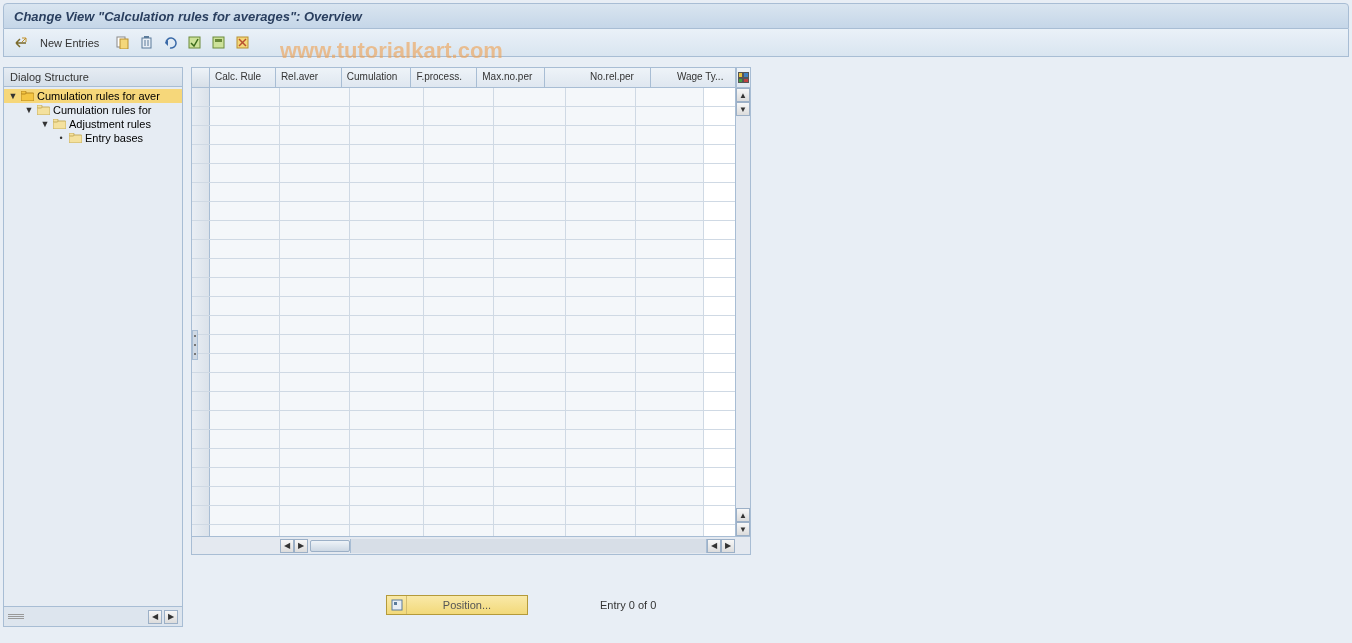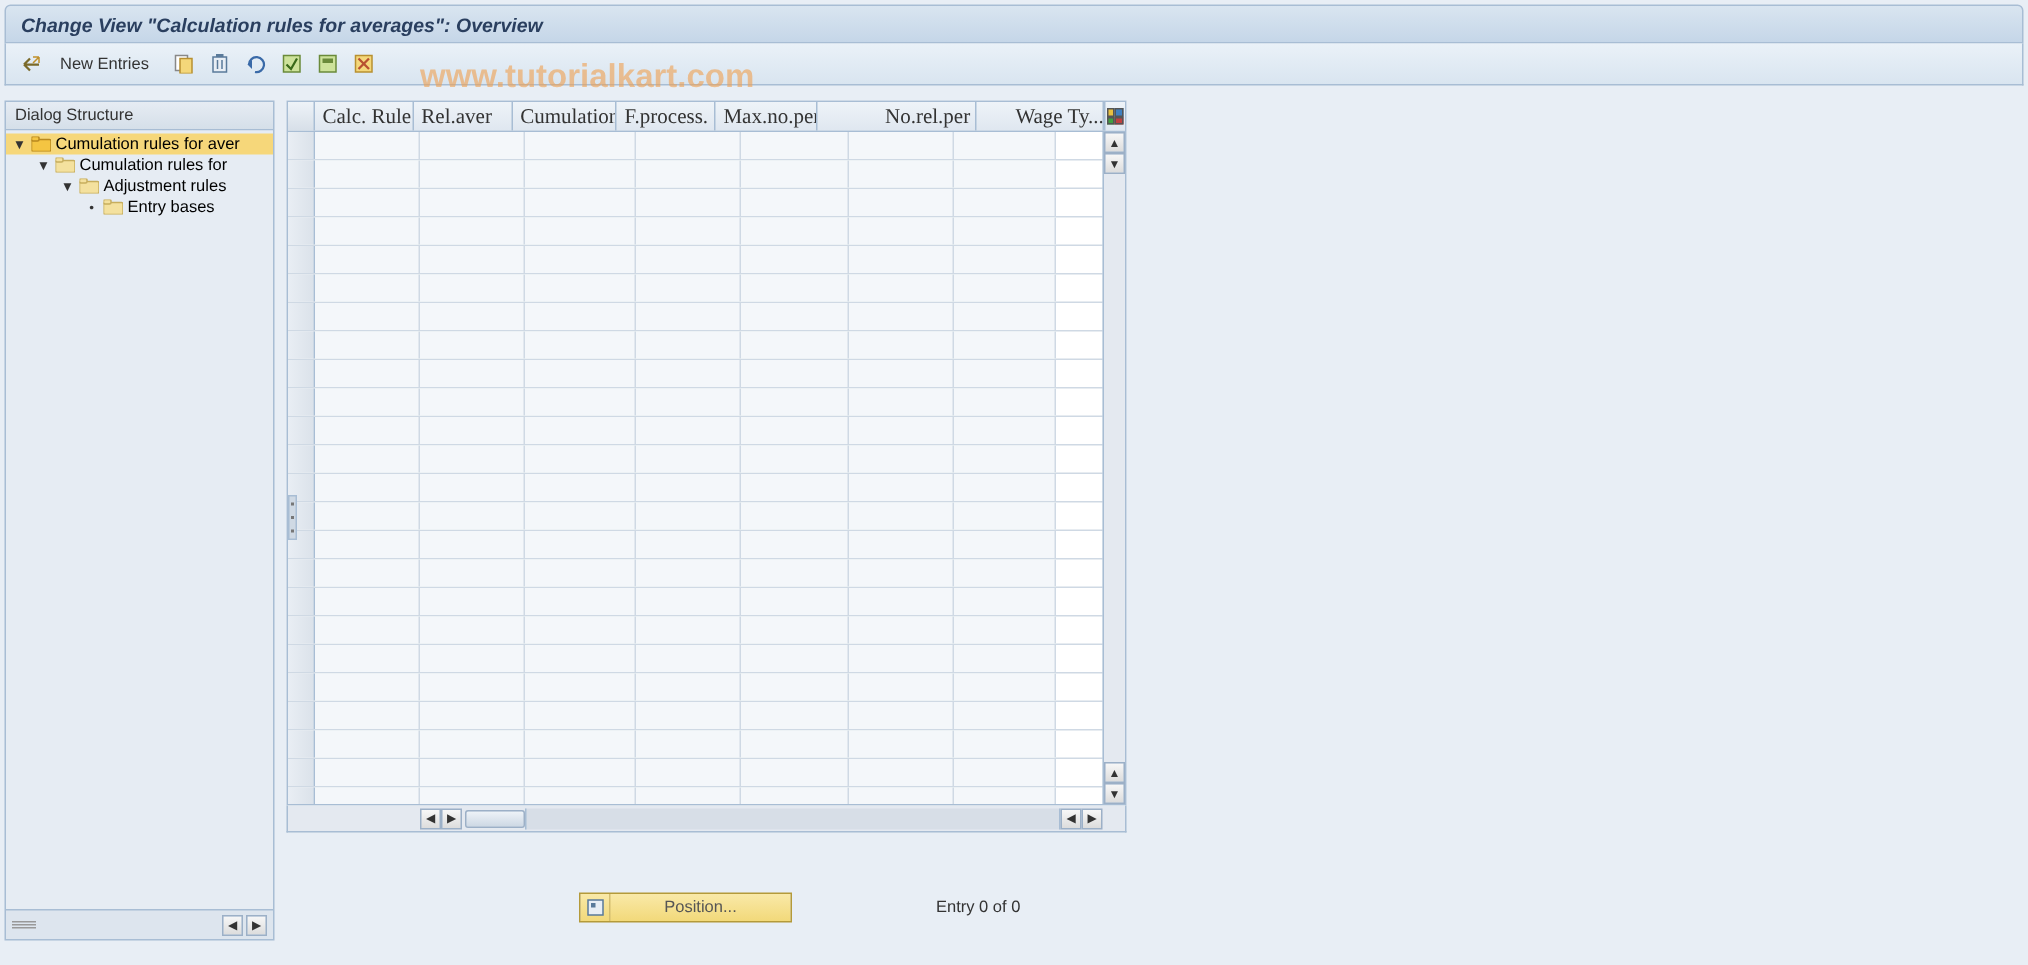--- a/index.html
+++ b/index.html
@@ -175,24 +175,23 @@
     .row-sel-head {
       width: 18px;
       border-right: 1px solid #a8bdd4;
       background: linear-gradient(to bottom, #eef3f8, #d7dfe8);
       flex-shrink: 0;
     }
     .col-head {
       border-right: 1px solid #a8bdd4;
       padding: 3px 5px;
       color: #333;
-      font-size: 14px;
+      font-size: 10px;
       white-space: nowrap;
       overflow: hidden;
-      font-family: Liberation Serif, serif;
     }
     .grid-body {
       flex: 1;
       overflow: hidden;
     }
     .grid-row {
       display: flex;
       height: 19px;
       border-bottom: 1px solid #cfd9e4;
     }
@@ -256,21 +255,21 @@
     }
     .thumb {
       background: linear-gradient(#eef3f8,#cdd8e4);
       border: 1px solid #9cb0c7;
       border-radius: 2px;
     }
     .footer-bar {
       margin-top: 40px;
       display: flex;
       align-items: center;
-      gap: 96px;
+      gap: 72px;
       padding-left: 195px;
     }
     .position-btn {
       display: flex;
       align-items: center;
       border: 1px solid #b49a3a;
       background: linear-gradient(to bottom, #f9e9a8, #f2d97a);
       height: 20px;
       cursor: pointer;
     }

